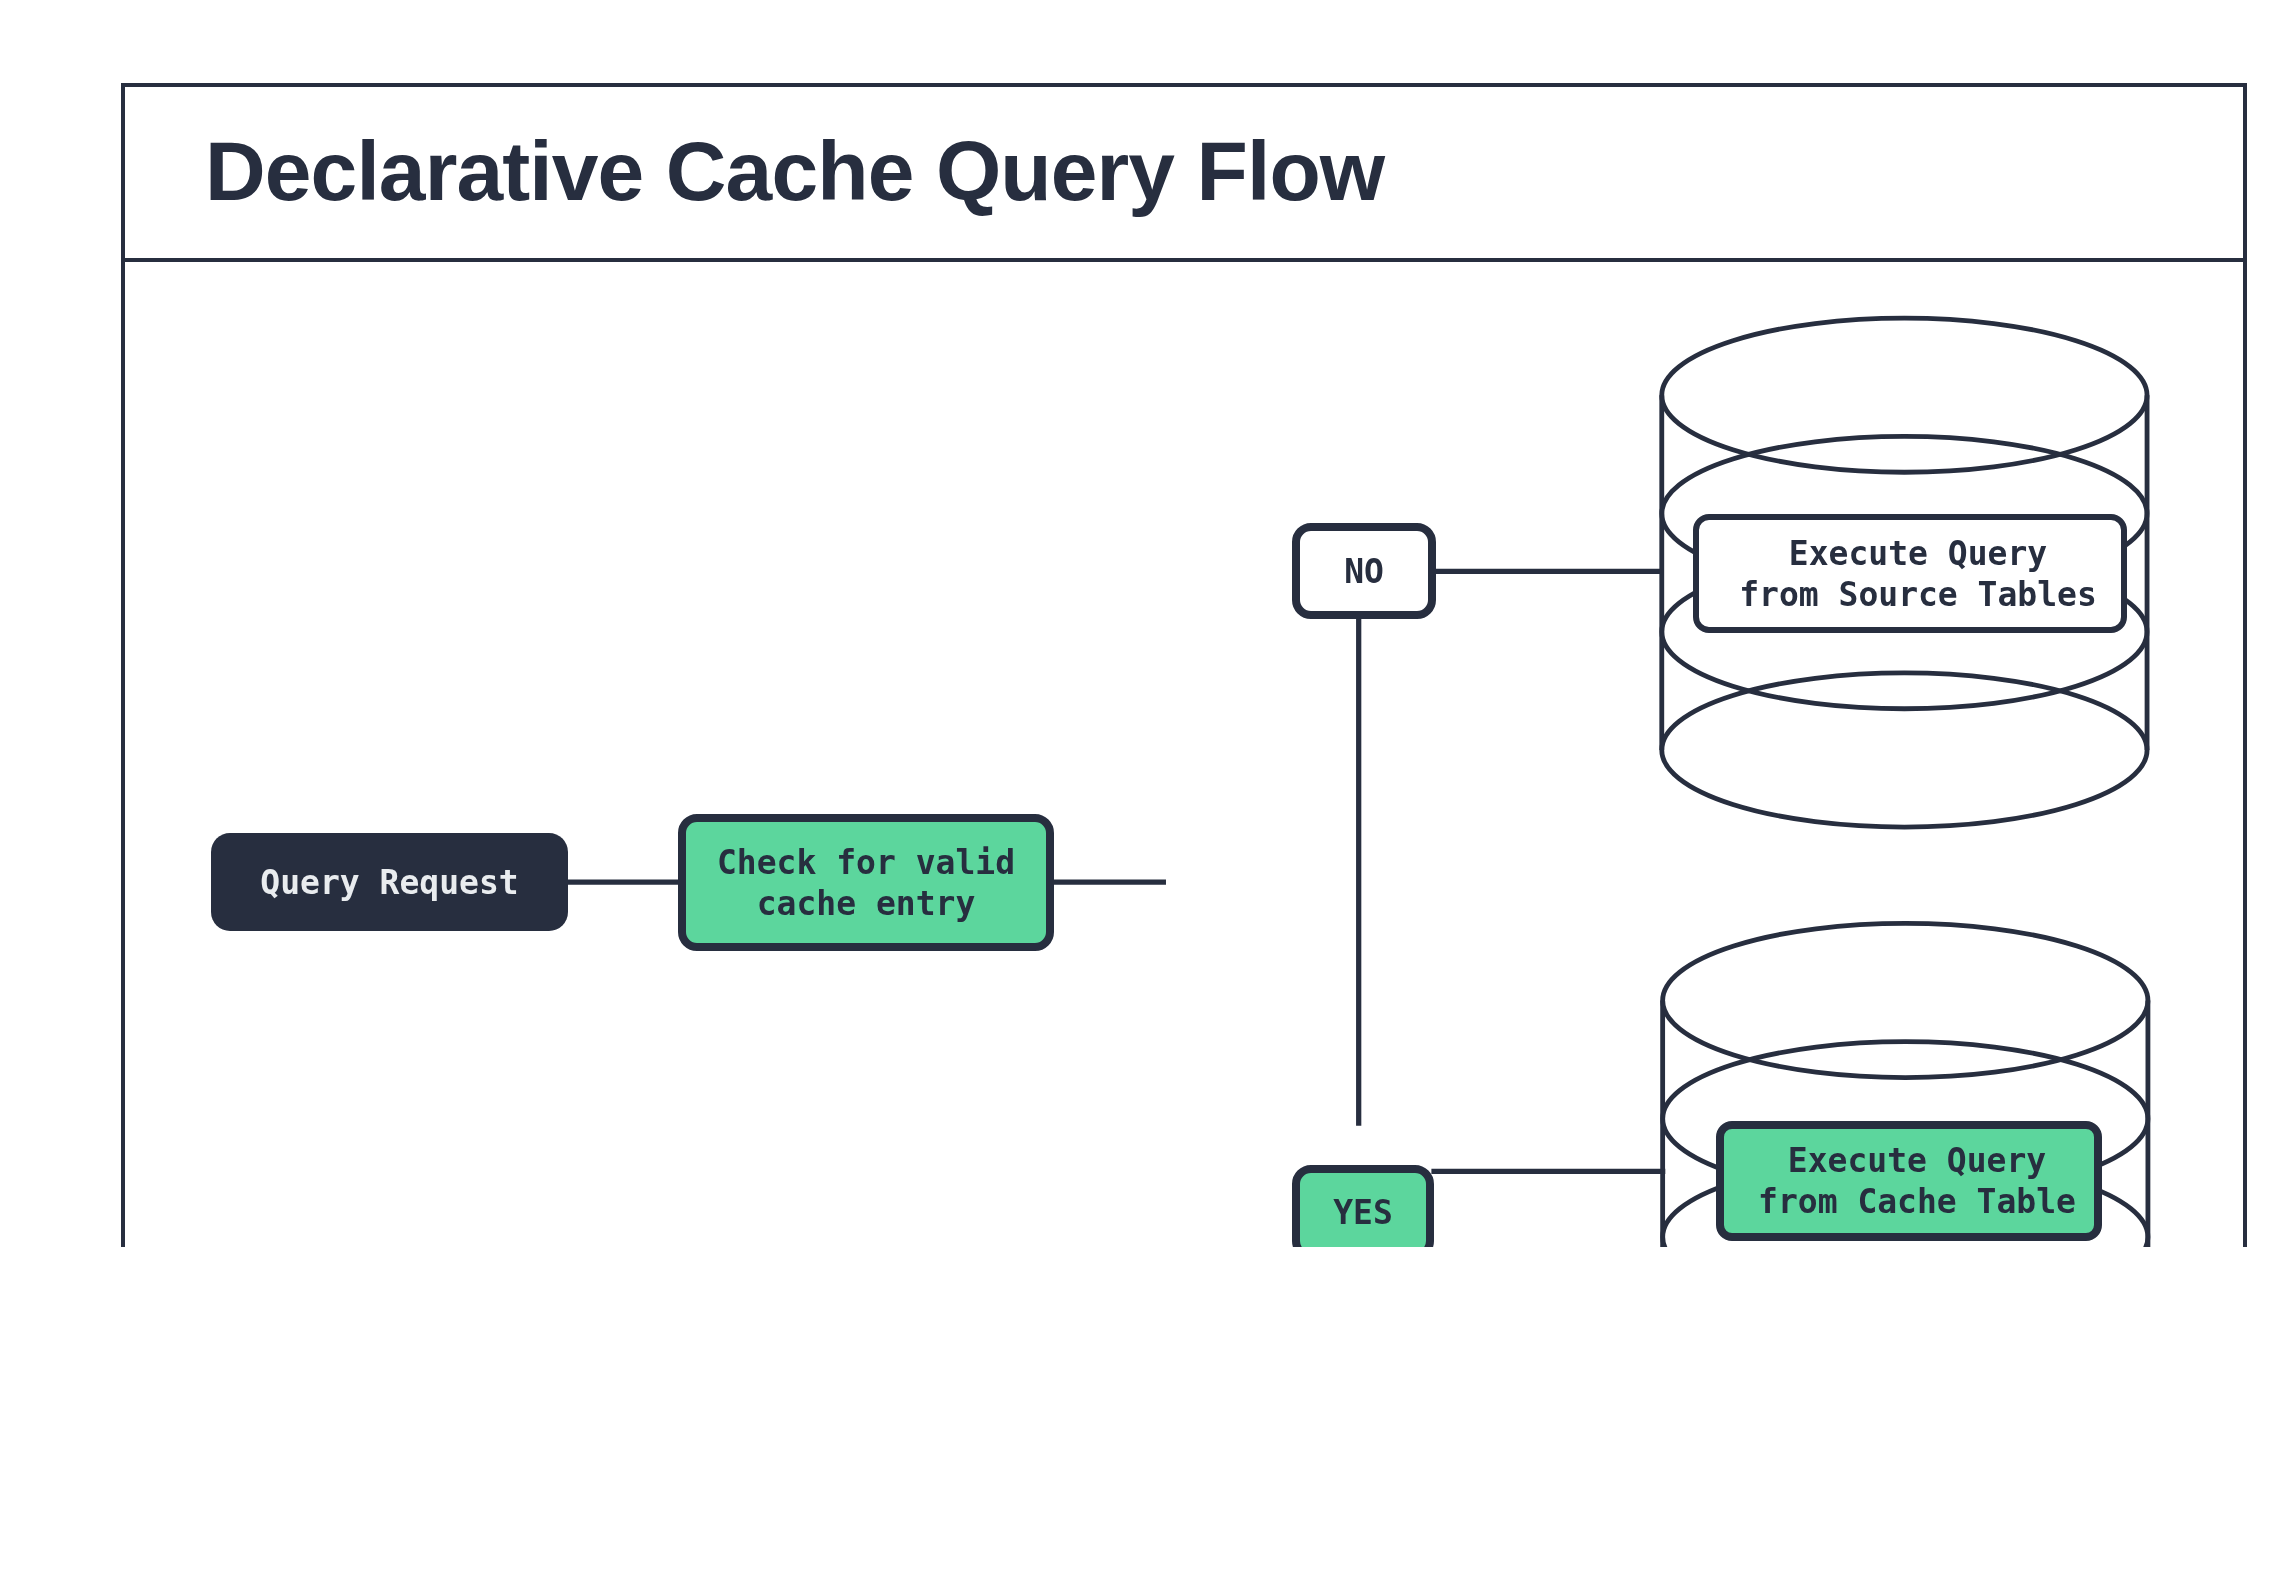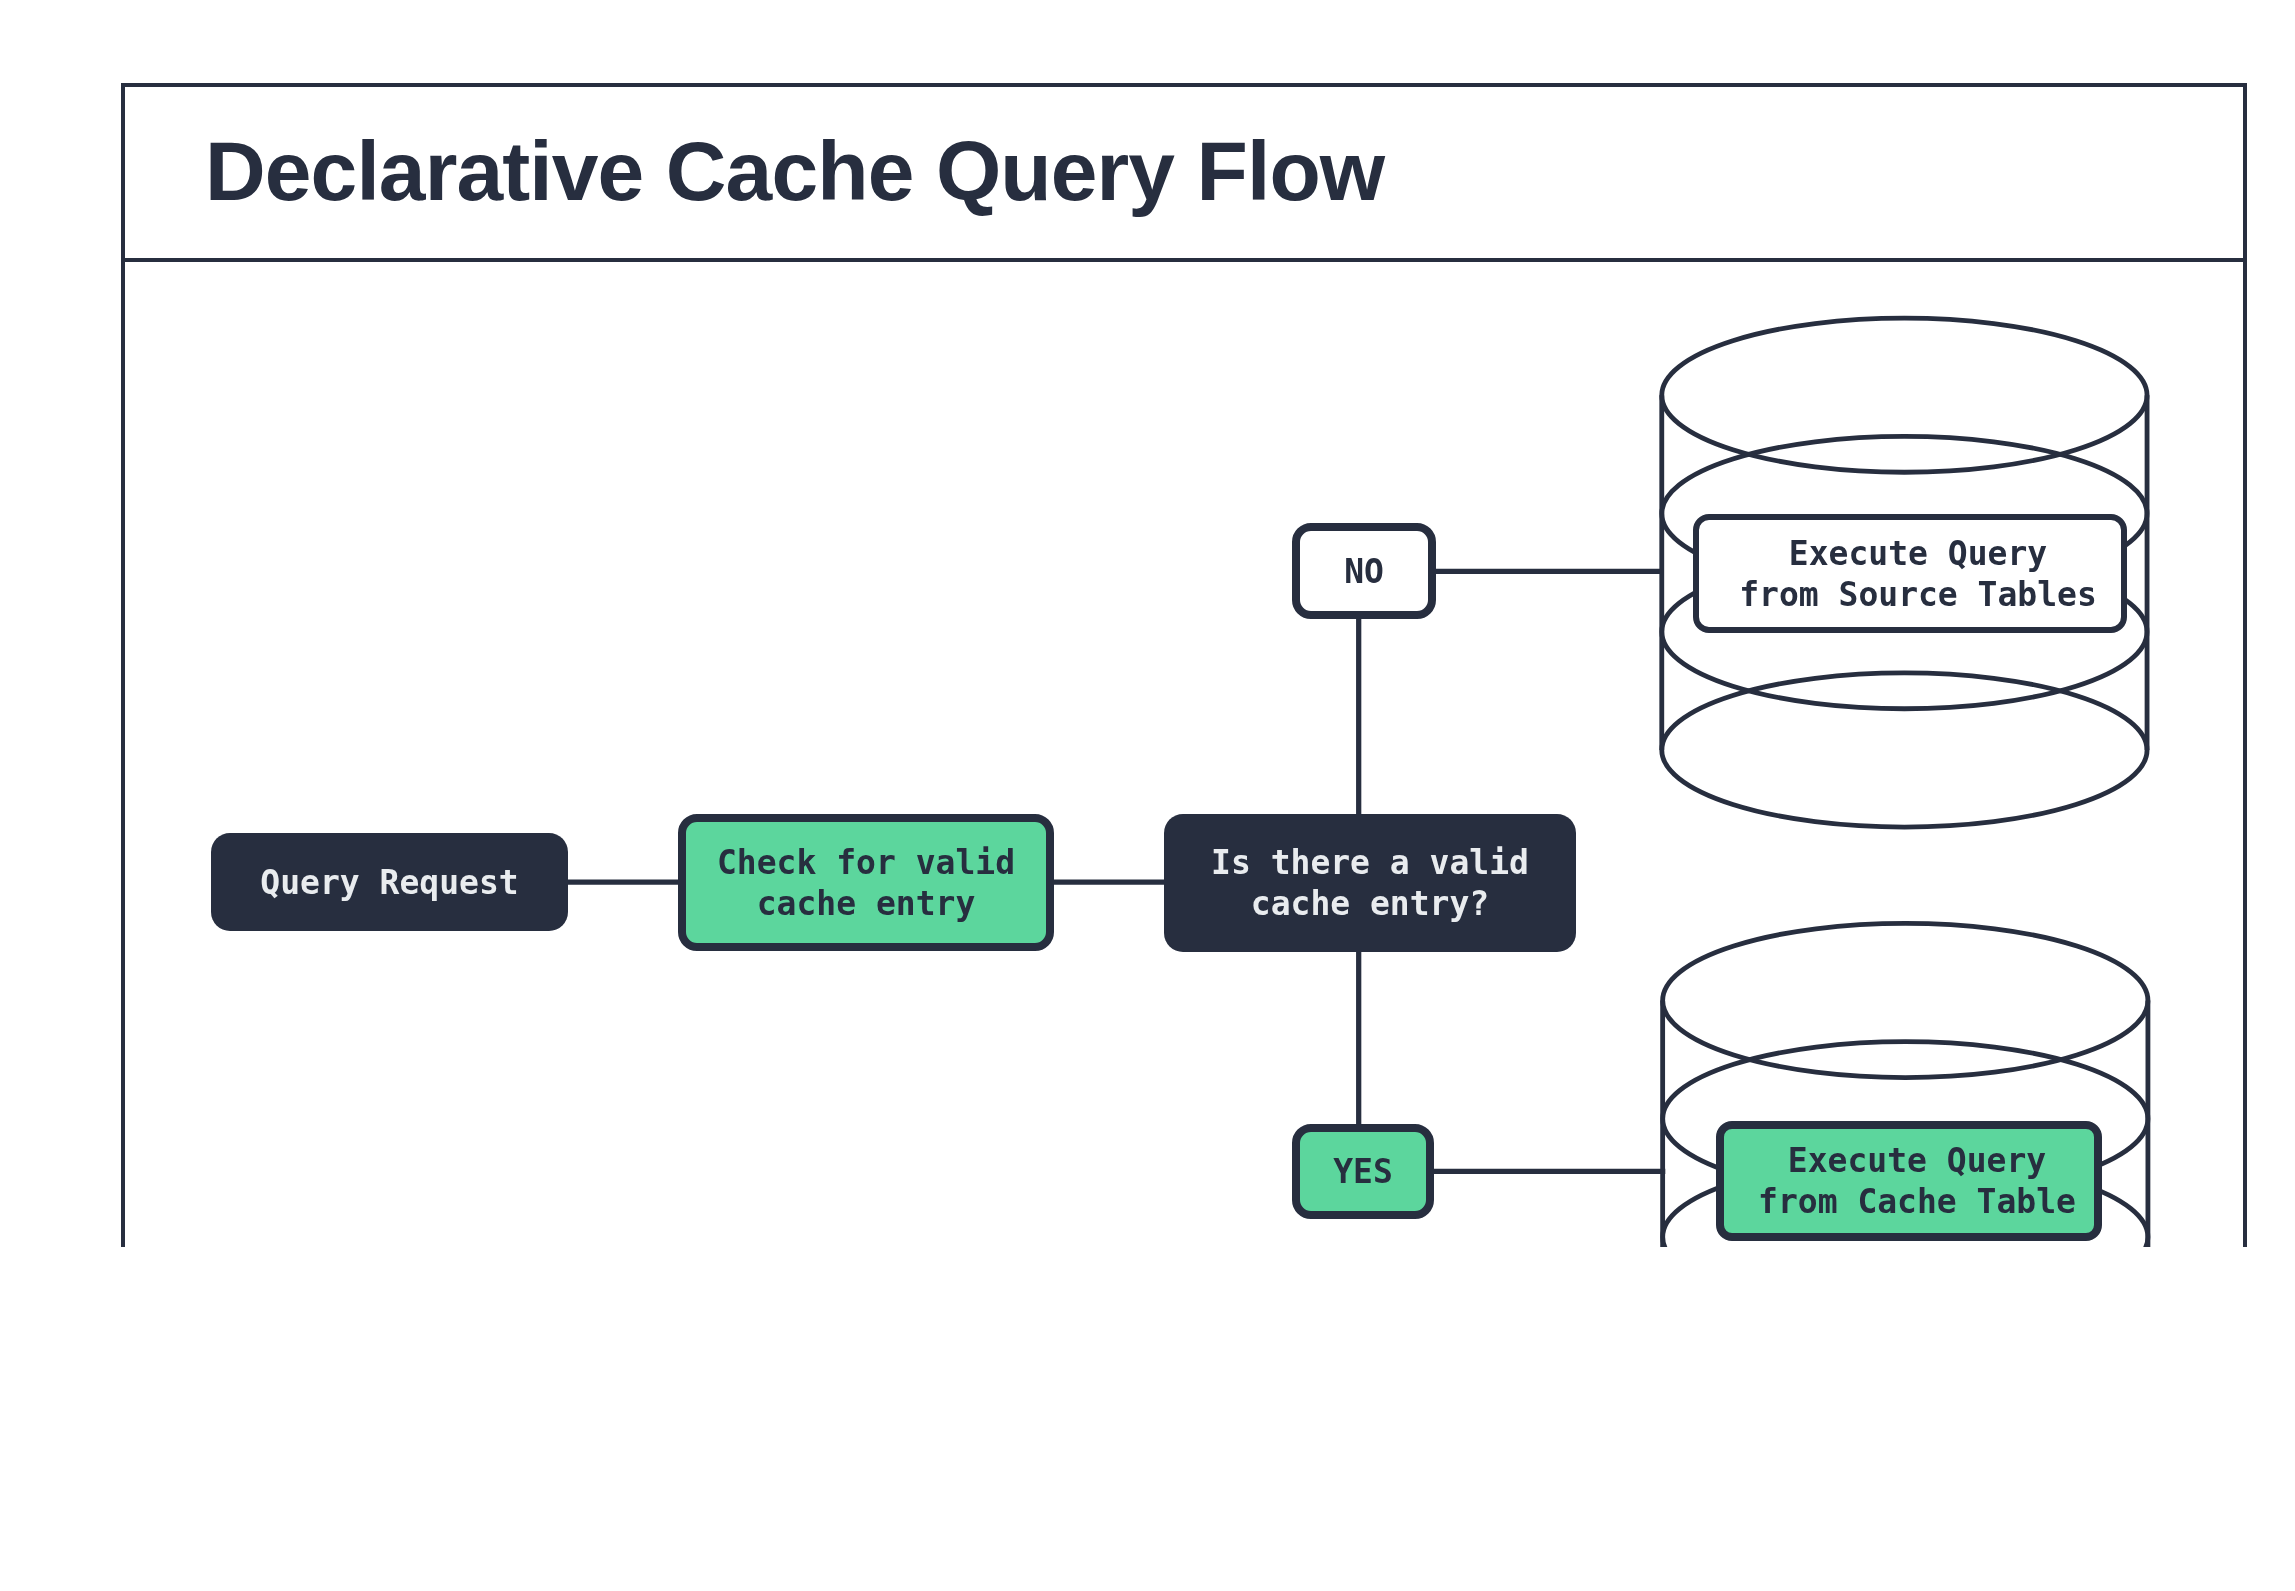--- a/index.html
+++ b/index.html
@@ -87,21 +87,21 @@
     border-radius: 16px;
     padding-left: 16px;
   }
   .node.cyl-label.white {
     border-width: 6.1px;
   }
   #node-query    { left: 175px;  top: 833px;  width: 357px; height: 98px; }
   #node-check    { left: 642px;  top: 814px;  width: 376px; height: 137px; }
   #node-decision { left: 1128px; top: 814px;  width: 412px; height: 138px; }
   #node-no       { left: 1256px; top: 523px;  width: 144px; height: 96px; text-align: right; }
-  #node-yes      { left: 1256px; top: 1124px; width: 142px; height: 95px; }
+  #node-yes      { left: 1256px; top: 1165px; width: 142px; height: 95px; }
   #node-exec-source { left: 1657px; top: 514px;  width: 434px; height: 119px; }
   #node-exec-cache  { left: 1680px; top: 1121px; width: 386px; height: 120px; }
 </style>
 </head>
 <body>
 
 <div class="canvas">
 
   <svg class="wires" viewBox="0 0 2620 1816" fill="none" stroke="#272e3f">
 
@@ -136,22 +136,20 @@
   <div class="header-band">
     <div class="page-title">Declarative Cache Query Flow</div>
   </div>
   <div class="header-rule"></div>
 
   <div class="node green" id="node-check">Check for valid
 cache entry</div>
 
   <div class="node dark" id="node-query">Query Request</div>
 
-  <div class="node dark" id="node-decision">Is there a valid
-cache entry?</div>
 
   <div class="node white" id="node-no">NO</div>
 
   <div class="node green" id="node-yes">YES</div>
 
   <div class="node white cyl-label" id="node-exec-source">Execute Query
 from Source Tables</div>
 
   <div class="node green cyl-label" id="node-exec-cache">Execute Query
 from Cache Table</div>

